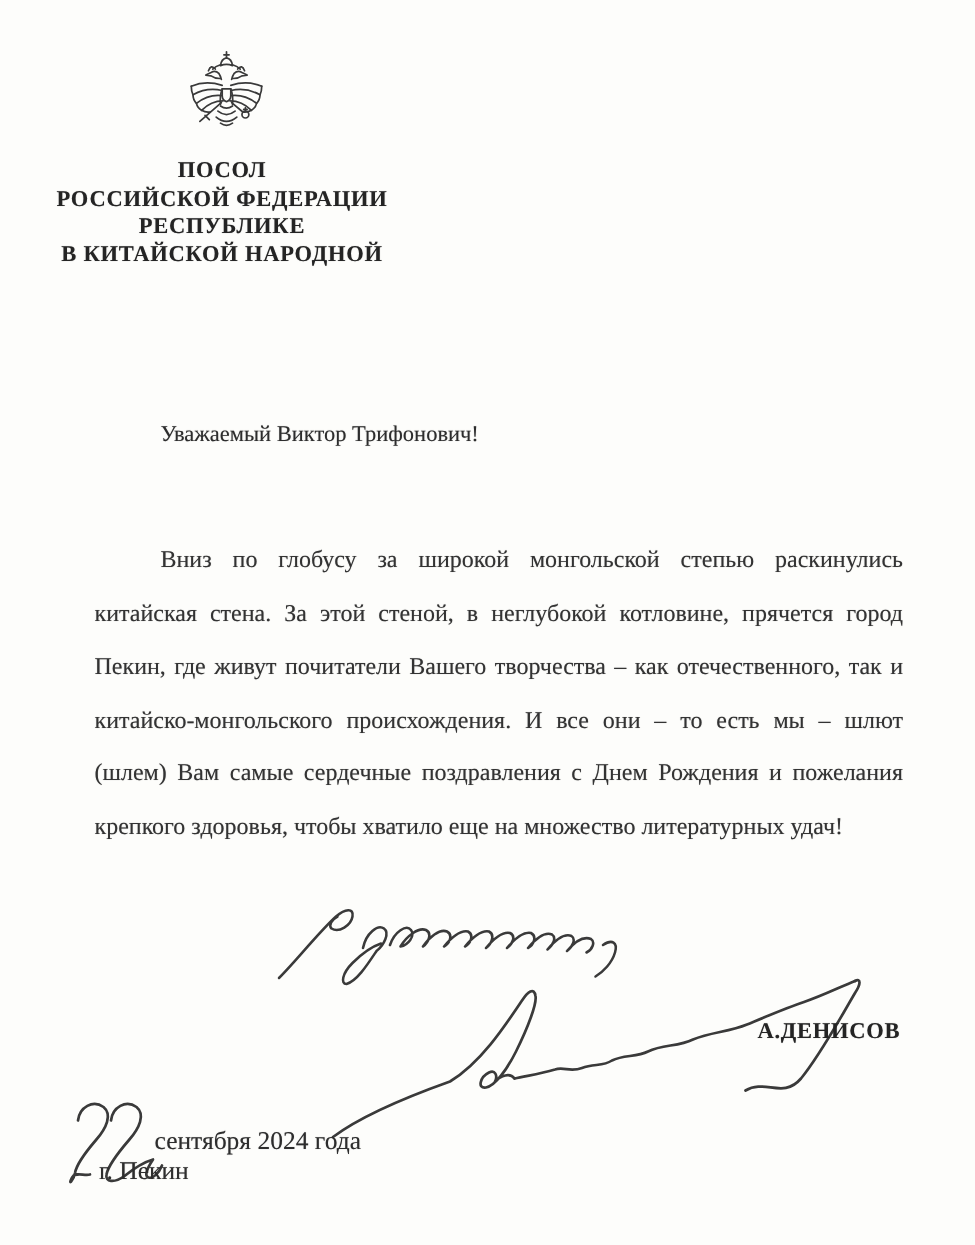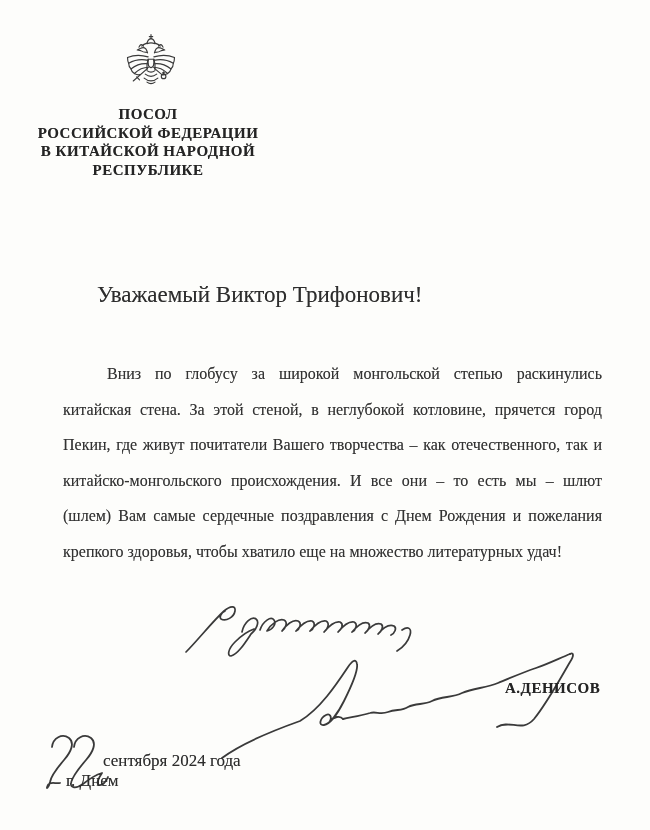--- a/index.html
+++ b/index.html
@@ -22,21 +22,21 @@
     font-size:15px; line-height:18.5px; letter-spacing:0.5px;
     color:#242424;
   }
 
   .addressee {
     position:absolute; left:368px; top:109px;
     font-weight:bold; font-size:15.5px; letter-spacing:0.6px;
     color:#242424;
   }
 
-  .salutation { position:absolute; left:97px; top:282px; font-size:23px; }
+  .salutation { position:absolute; left:107px; top:282px; font-size:15px; }
 
   .body-text { position:absolute; left:63px; top:356px; width:539px; font-size:16px; color:#333; }
   .body-line {
     height:35.5px; line-height:35.5px;
     text-align:justify; overflow:hidden;
   }
   .body-line::after { content:""; display:inline-block; width:100%; height:0; }
   .body-line.first { text-indent:44px; }
   .body-line.last { text-align:left; }
   .body-line.last::after { content:none; }
@@ -79,22 +79,22 @@
       <path d="M44,60 L19,82 M25,75 l5,5"></path>
       <path d="M56,60 L69,71"></path>
       <circle cx="72" cy="74" r="4"></circle>
       <path d="M72,70 v-4 M70,68 h4"></path>
     </g>
   </svg>
 
   <div class="letterhead">
     <div>ПОСОЛ</div>
     <div>РОССИЙСКОЙ ФЕДЕРАЦИИ</div>
+    <div>РЕСПУБЛИКЕ</div>
     <div>В КИТАЙСКОЙ НАРОДНОЙ</div>
-    <div>РЕСПУБЛИКЕ</div>
   </div>
 
 
   <div class="salutation">Уважаемый Виктор Трифонович!</div>
 
   <div class="body-text">
     <div class="body-line first">Вниз по глобусу за широкой монгольской степью раскинулись</div>
     <div class="body-line">китайская стена. За этой стеной, в неглубокой котловине, прячется город</div>
     <div class="body-line">Пекин, где живут почитатели Вашего творчества – как отечественного, так и</div>
     <div class="body-line">китайско-монгольского происхождения. И все они – то есть мы – шлют</div>
@@ -122,15 +122,15 @@
   <div class="signer">А.ДЕНИСОВ</div>
 
   <svg class="day-script" viewBox="0 0 72 65" aria-hidden="true">
     <g class="ink" stroke-width="1.8">
       <path d="M12,20 C13,11 22,6 29,11 C35,16 31,25 24,33 C18,40 11,49 10,55 C9,60 5,64 8,58 C10,54 16,57 20,56"></path>
       <path d="M34,20 C35,11 44,6 51,11 C57,16 53,25 46,33 C40,40 32,50 31,56 C30,61 36,62 43,57 C48,53 55,48 62,46 C58,52 56,57 59,58 C62,59 66,55 68,50"></path>
     </g>
   </svg>
 
   <div class="date-line">сентября 2024 года</div>
-  <div class="place">г. Днем</div>
+  <div class="place">г. Пекин</div>
 
 </div>
 
 </body></html>

